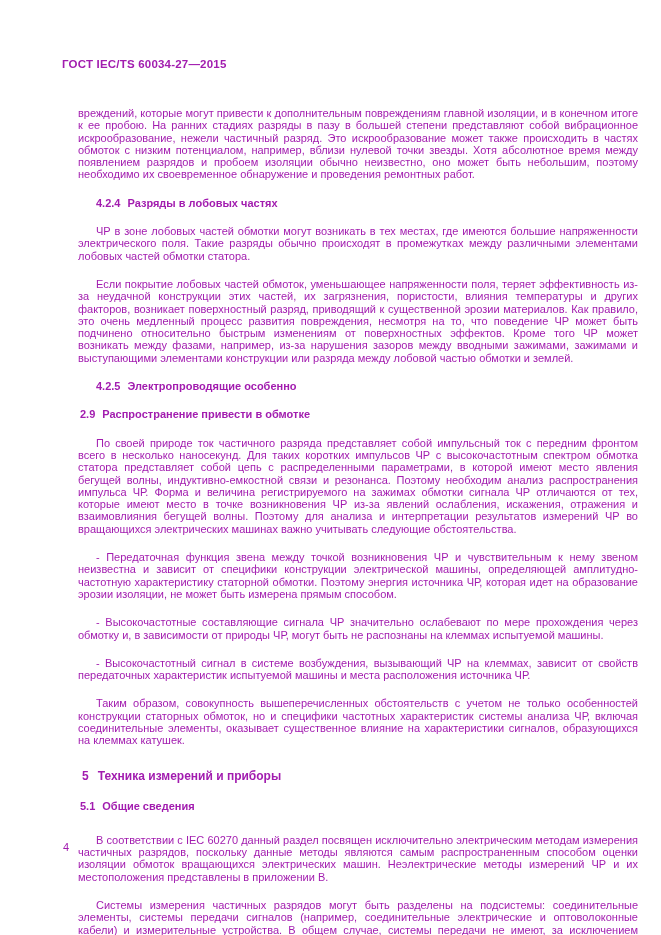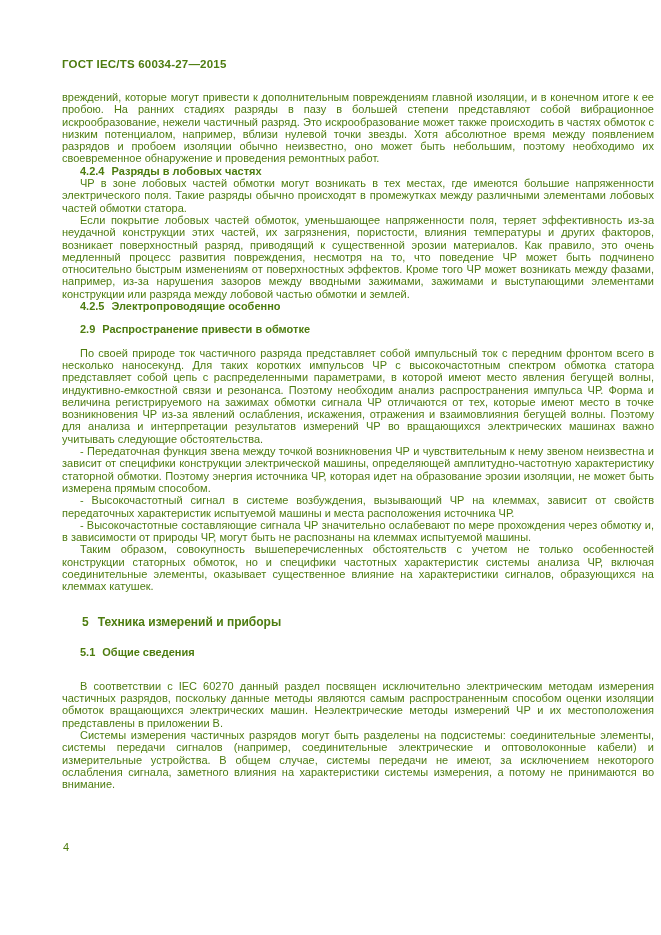--- a/index.html
+++ b/index.html
@@ -6,39 +6,39 @@
   html, body { margin: 0; padding: 0; }
   body {
     width: 661px; height: 935px;
     background: #fdfdfc;
     font-family: "Liberation Sans", "DejaVu Sans", sans-serif;
   }
   .page {
     position: relative;
     width: 661px; height: 935px;
     background: #ffffff;
-    color: #4d7c0f;
+    color: #a21caf;
     overflow: hidden;
   }
   .doc-header {
     position: absolute;
     left: 62px; top: 58px;
     font-size: 11.5px;
     font-weight: 700;
     letter-spacing: 0.2px;
   }
   .content {
     position: absolute;
     left: 62px; top: 91px;
     width: 592px;
     font-size: 11px;
     line-height: 12.3px;
     text-align: justify;
   }
-  .content p { margin: 0; text-indent: 18px; }
+  .content p { margin: 16px; text-indent: 18px; }
   .content p.no-indent { text-indent: 0; }
   .content p.hd { font-weight: 700; text-align: left; }
   .hnum { margin-right: 7px; }
   .content p.h-sub43 { margin: 11px 0; }
   .content p.h-big {
     font-size: 12px;
     line-height: 17px;
     margin: 21px 0 15px;
     text-indent: 20px;
   }
@@ -69,23 +69,23 @@
 
     <p class="hd"><span class="hnum">4.2.5</span><span>Электропроводящие особенно</span></p>
 
 
     <p class="hd h-sub43"><span class="hnum">2.9</span><span>Распространение привести в обмотке</span></p>
 
     <p>По своей природе ток частичного разряда представляет собой импульсный ток с передним фронтом всего в несколько наносекунд. Для таких коротких импульсов ЧР с высокочастотным спектром обмотка статора представляет собой цепь с распределенными параметрами, в которой имеют место явления бегущей волны, индуктивно-емкостной связи и резонанса. Поэтому необходим анализ распространения импульса ЧР. Форма и величина регистрируемого на зажимах обмотки сигнала ЧР отличаются от тех, которые имеют место в точке возникновения ЧР из-за явлений ослабления, искажения, отражения и взаимовлияния бегущей волны. Поэтому для анализа и интерпретации результатов измерений ЧР во вращающихся электрических машинах важно учитывать следующие обстоятельства.</p>
 
     <p>- Передаточная функция звена между точкой возникновения ЧР и чувствительным к нему звеном неизвестна и зависит от специфики конструкции электрической машины, определяющей амплитудно-частотную характеристику статорной обмотки. Поэтому энергия источника ЧР, которая идет на образование эрозии изоляции, не может быть измерена прямым способом.</p>
 
+    <p>- Высокочастотные составляющие сигнала ЧР значительно ослабевают по мере прохождения через обмотку и, в зависимости от природы ЧР, могут быть не распознаны на клеммах испытуемой машины.</p>
+
     <p>- Высокочастотный сигнал в системе возбуждения, вызывающий ЧР на клеммах, зависит от свойств передаточных характеристик испытуемой машины и места расположения источника ЧР.</p>
-
-    <p>- Высокочастотные составляющие сигнала ЧР значительно ослабевают по мере прохождения через обмотку и, в зависимости от природы ЧР, могут быть не распознаны на клеммах испытуемой машины.</p>
 
     <p>Таким образом, совокупность вышеперечисленных обстоятельств с учетом не только особенностей конструкции статорных обмоток, но и специфики частотных характеристик системы анализа ЧР, включая соединительные элементы, оказывает существенное влияние на характеристики сигналов, образующихся на клеммах катушек.</p>
 
     <p class="hd h-big"><span class="hnum">5</span><span>Техника измерений и приборы</span></p>
 
     <p class="hd h-51"><span class="hnum">5.1</span><span>Общие сведения</span></p>
 
     <p>В соответствии с IEC 60270 данный раздел посвящен исключительно электрическим методам измерения частичных разрядов, поскольку данные методы являются самым распространенным способом оценки изоляции обмоток вращающихся электрических машин. Неэлектрические методы измерений ЧР и их местоположения представлены в приложении В.</p>
 
     <p>Системы измерения частичных разрядов могут быть разделены на подсистемы: соединительные элементы, системы передачи сигналов (например, соединительные электрические и оптоволоконные кабели) и измерительные устройства. В общем случае, системы передачи не имеют, за исключением некоторого ослабления сигнала, заметного влияния на характеристики системы измерения, а потому не принимаются во внимание.</p>

